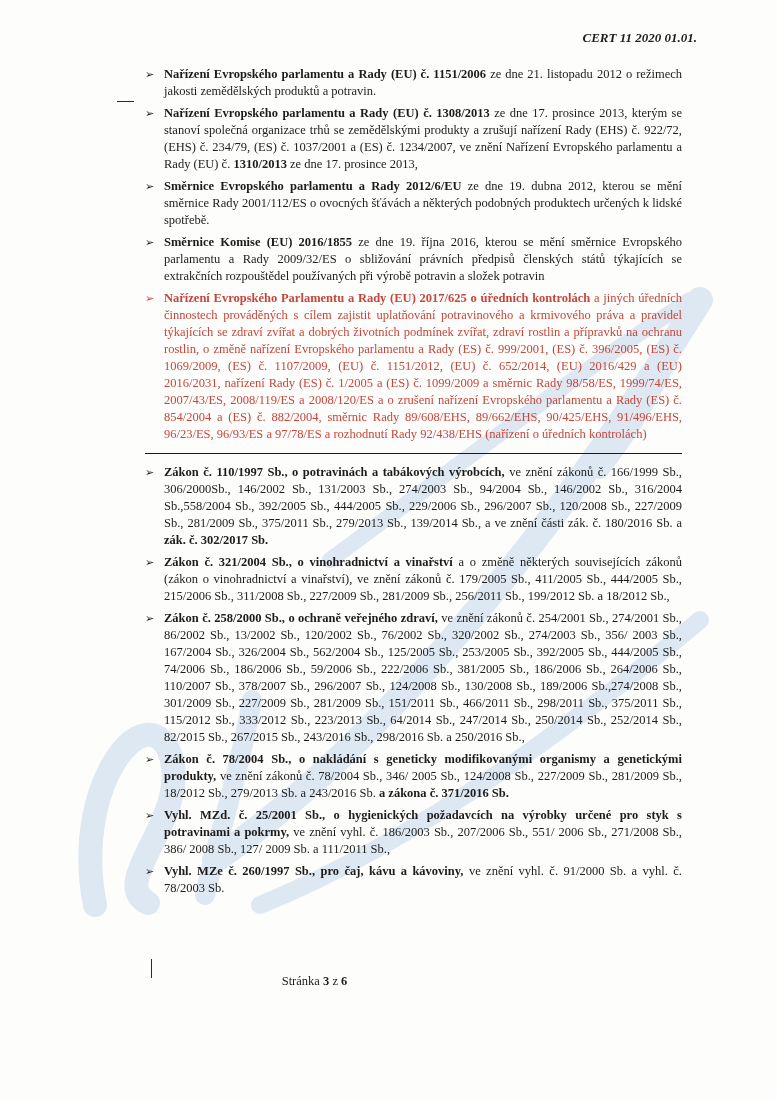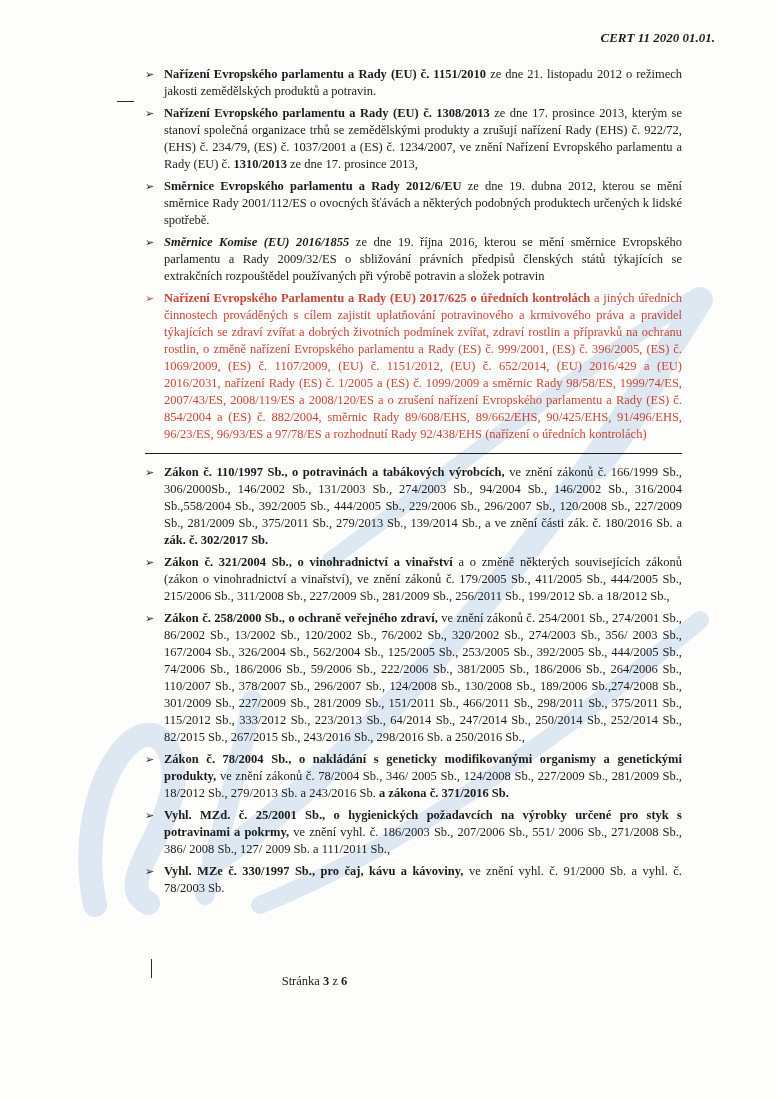--- a/index.html
+++ b/index.html
@@ -13,21 +13,21 @@
   }
   .watermark{
     position:absolute;left:0;top:0;width:777px;height:1100px;
     z-index:0;pointer-events:none;
   }
   .page{
     position:relative;z-index:1;
   }
   .header{
     margin-top:30px;
-    padding-right:62px;
+    padding-right:80px;
     text-align:right;
     font-size:13px;
     font-style:italic;
     font-weight:bold;
   }
   .artifact-top{
     position:absolute;left:117px;top:71px;width:17px;height:0;
     border-top:1.3px solid #2a2a2a;
   }
   .artifact-bottom{
@@ -81,34 +81,34 @@
 </svg>
 
 <div class="page">
 
   <div class="header">CERT 11 2020 01.01.</div>
 
   <div class="artifact-top"></div>
 
   <div class="content">
     <ul class="lawlist">
-        <li><span class="bullet">➢</span><span><span style="font-weight: bold;">Nařízení Evropského parlamentu a Rady (EU) č. 1151/2010</span><span> ze dne 21. listopadu 2012 o režimech jakosti zemědělských produktů a potravin.</span></span></li>
+        <li><span class="bullet">➢</span><span><span style="font-weight: bold;">Nařízení Evropského parlamentu a Rady (EU) č. 1151/2006</span><span> ze dne 21. listopadu 2012 o režimech jakosti zemědělských produktů a potravin.</span></span></li>
         <li><span class="bullet">➢</span><span><span style="font-weight: bold;">Nařízení Evropského parlamentu a Rady (EU) č. 1308/2013</span><span> ze dne 17. prosince 2013, kterým se stanoví společná organizace trhů se zemědělskými produkty a zrušují nařízení Rady (EHS) č. 922/72, (EHS) č. 234/79, (ES) č. 1037/2001 a (ES) č. 1234/2007, ve znění Nařízení Evropského parlamentu a Rady (EU) č. </span><span style="font-weight: bold;">1310/2013</span><span> ze dne 17. prosince 2013,</span></span></li>
         <li><span class="bullet">➢</span><span><span style="font-weight: bold;">Směrnice Evropského parlamentu a Rady 2012/6/EU</span><span> ze dne 19. dubna 2012, kterou se mění směrnice Rady 2001/112/ES o ovocných šťávách a některých podobných produktech určených k lidské spotřebě.</span></span></li>
-        <li><span class="bullet">➢</span><span><span style="font-weight: bold; font-style: italic;">Směrnice Komise (EU) 2016/1855</span><span> ze dne 19. října 2016, kterou se mění směrnice Evropského parlamentu a Rady 2009/32/ES o sbližování právních předpisů členských států týkajících se extrakčních rozpouštědel používaných při výrobě potravin a složek potravin</span></span></li>
+        <li><span class="bullet">➢</span><span><span style="font-weight: bold;">Směrnice Komise (EU) 2016/1855</span><span> ze dne 19. října 2016, kterou se mění směrnice Evropského parlamentu a Rady 2009/32/ES o sbližování právních předpisů členských států týkajících se extrakčních rozpouštědel používaných při výrobě potravin a složek potravin</span></span></li>
         <li style="color: rgb(197, 71, 59);"><span class="bullet">➢</span><span><span style="font-weight: bold;">Nařízení Evropského Parlamentu a Rady (EU) 2017/625 o úředních kontrolách</span><span> a jiných úředních činnostech prováděných s cílem zajistit uplatňování potravinového a krmivového práva a pravidel týkajících se zdraví zvířat a dobrých životních podmínek zvířat, zdraví rostlin a přípravků na ochranu rostlin, o změně nařízení Evropského parlamentu a Rady (ES) č. 999/2001, (ES) č. 396/2005, (ES) č. 1069/2009, (ES) č. 1107/2009, (EU) č. 1151/2012, (EU) č. 652/2014, (EU) 2016/429 a (EU) 2016/2031, nařízení Rady (ES) č. 1/2005 a (ES) č. 1099/2009 a směrnic Rady 98/58/ES, 1999/74/ES, 2007/43/ES, 2008/119/ES a 2008/120/ES a o zrušení nařízení Evropského parlamentu a Rady (ES) č. 854/2004 a (ES) č. 882/2004, směrnic Rady 89/608/EHS, 89/662/EHS, 90/425/EHS, 91/496/EHS, 96/23/ES, 96/93/ES a 97/78/ES a rozhodnutí Rady 92/438/EHS (nařízení o úředních kontrolách)</span></span></li>
       </ul>
     <div class="section-rule"></div>
     <ul class="lawlist">
         <li><span class="bullet">➢</span><span><span style="font-weight: bold;">Zákon č. 110/1997 Sb., o potravinách a tabákových výrobcích,</span><span> ve znění zákonů č. 166/1999 Sb., 306/2000Sb., 146/2002 Sb., 131/2003 Sb., 274/2003 Sb., 94/2004 Sb., 146/2002 Sb., 316/2004 Sb.,558/2004 Sb., 392/2005 Sb., 444/2005 Sb., 229/2006 Sb., 296/2007 Sb., 120/2008 Sb., 227/2009 Sb., 281/2009 Sb., 375/2011 Sb., 279/2013 Sb., 139/2014 Sb., a ve znění části zák. č. 180/2016 Sb. a </span><span style="font-weight: bold;">zák. č. 302/2017 Sb.</span></span></li>
         <li><span class="bullet">➢</span><span><span style="font-weight: bold;">Zákon č. 321/2004 Sb., o vinohradnictví a vinařství</span><span> a o změně některých souvisejících zákonů (zákon o vinohradnictví a vinařství), ve znění zákonů č. 179/2005 Sb., 411/2005 Sb., 444/2005 Sb., 215/2006 Sb., 311/2008 Sb., 227/2009 Sb., 281/2009 Sb., 256/2011 Sb., 199/2012 Sb. a 18/2012 Sb.,</span></span></li>
         <li><span class="bullet">➢</span><span><span style="font-weight: bold;">Zákon č. 258/2000 Sb., o ochraně veřejného zdraví,</span><span> ve znění zákonů č. 254/2001 Sb., 274/2001 Sb., 86/2002 Sb., 13/2002 Sb., 120/2002 Sb., 76/2002 Sb., 320/2002 Sb., 274/2003 Sb., 356/ 2003 Sb., 167/2004 Sb., 326/2004 Sb., 562/2004 Sb., 125/2005 Sb., 253/2005 Sb., 392/2005 Sb., 444/2005 Sb., 74/2006 Sb., 186/2006 Sb., 59/2006 Sb., 222/2006 Sb., 381/2005 Sb., 186/2006 Sb., 264/2006 Sb., 110/2007 Sb., 378/2007 Sb., 296/2007 Sb., 124/2008 Sb., 130/2008 Sb., 189/2006 Sb.,274/2008 Sb., 301/2009 Sb., 227/2009 Sb., 281/2009 Sb., 151/2011 Sb., 466/2011 Sb., 298/2011 Sb., 375/2011 Sb., 115/2012 Sb., 333/2012 Sb., 223/2013 Sb., 64/2014 Sb., 247/2014 Sb., 250/2014 Sb., 252/2014 Sb., 82/2015 Sb., 267/2015 Sb., 243/2016 Sb., 298/2016 Sb. a 250/2016 Sb.,</span></span></li>
         <li><span class="bullet">➢</span><span><span style="font-weight: bold;">Zákon č. 78/2004 Sb., o nakládání s geneticky modifikovanými organismy a genetickými produkty,</span><span> ve znění zákonů č. 78/2004 Sb., 346/ 2005 Sb., 124/2008 Sb., 227/2009 Sb., 281/2009 Sb., 18/2012 Sb., 279/2013 Sb. a 243/2016 Sb. </span><span style="font-weight: bold;">a zákona č. 371/2016 Sb.</span></span></li>
         <li><span class="bullet">➢</span><span><span style="font-weight: bold;">Vyhl. MZd. č. 25/2001 Sb., o hygienických požadavcích na výrobky určené pro styk s potravinami a pokrmy,</span><span> ve znění vyhl. č. 186/2003 Sb., 207/2006 Sb., 551/ 2006 Sb., 271/2008 Sb., 386/ 2008 Sb., 127/ 2009 Sb. a 111/2011 Sb.,</span></span></li>
-        <li><span class="bullet">➢</span><span><span style="font-weight: bold;">Vyhl. MZe č. 330/1997 Sb., pro čaj, kávu a kávoviny,</span><span> ve znění vyhl. č. 91/2000 Sb. a vyhl. č. 78/2003 Sb.</span></span></li>
+        <li><span class="bullet">➢</span><span><span style="font-weight: bold;">Vyhl. MZe č. 260/1997 Sb., pro čaj, kávu a kávoviny,</span><span> ve znění vyhl. č. 91/2000 Sb. a vyhl. č. 78/2003 Sb.</span></span></li>
       </ul>
   </div>
 
   <div class="artifact-bottom"></div>
 
   <div class="footer">
     <span><span>Stránka </span><span style="font-weight: bold;">3</span><span> z </span><span style="font-weight: bold;">6</span></span>
   </div>
 
 </div>

